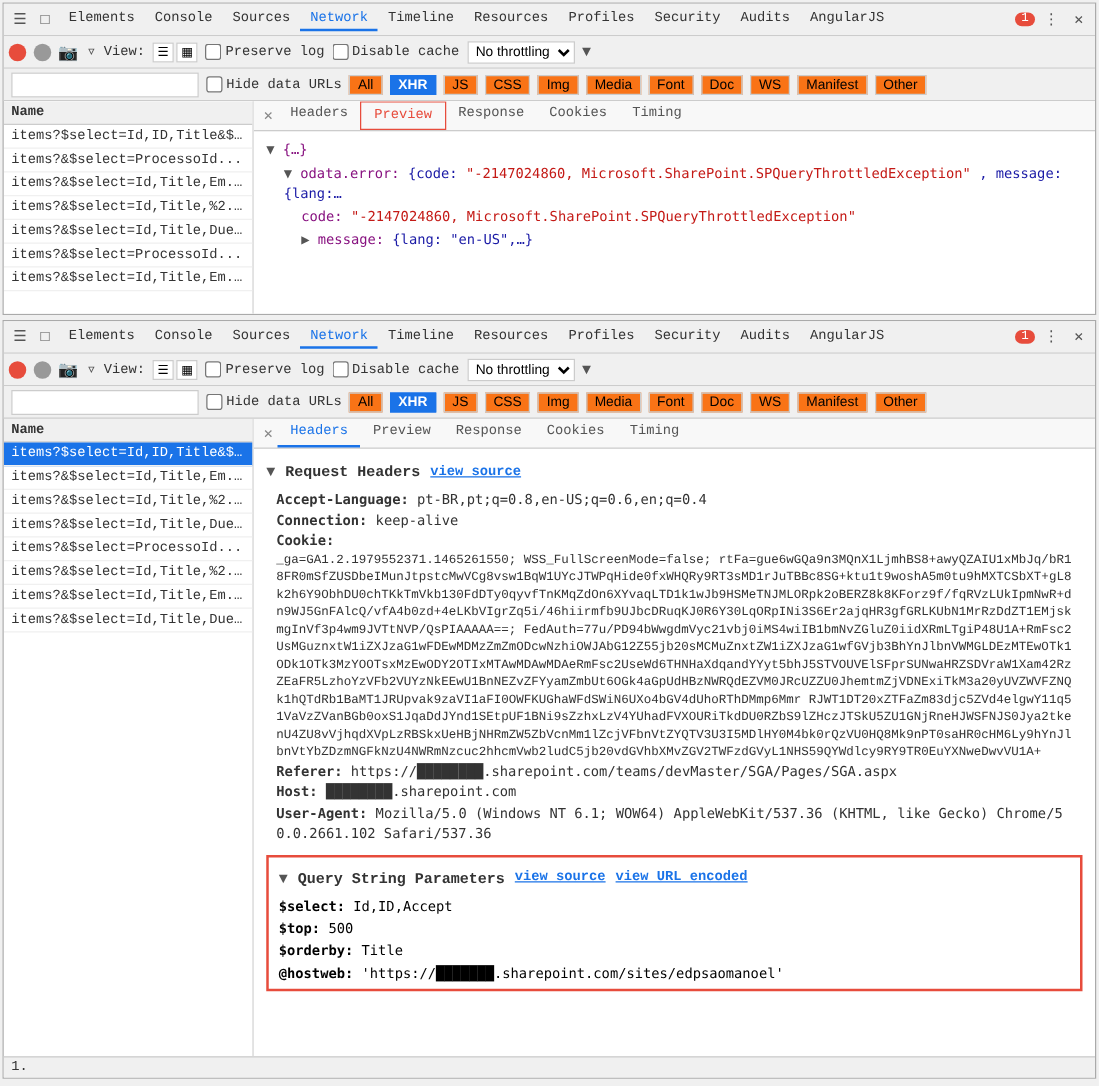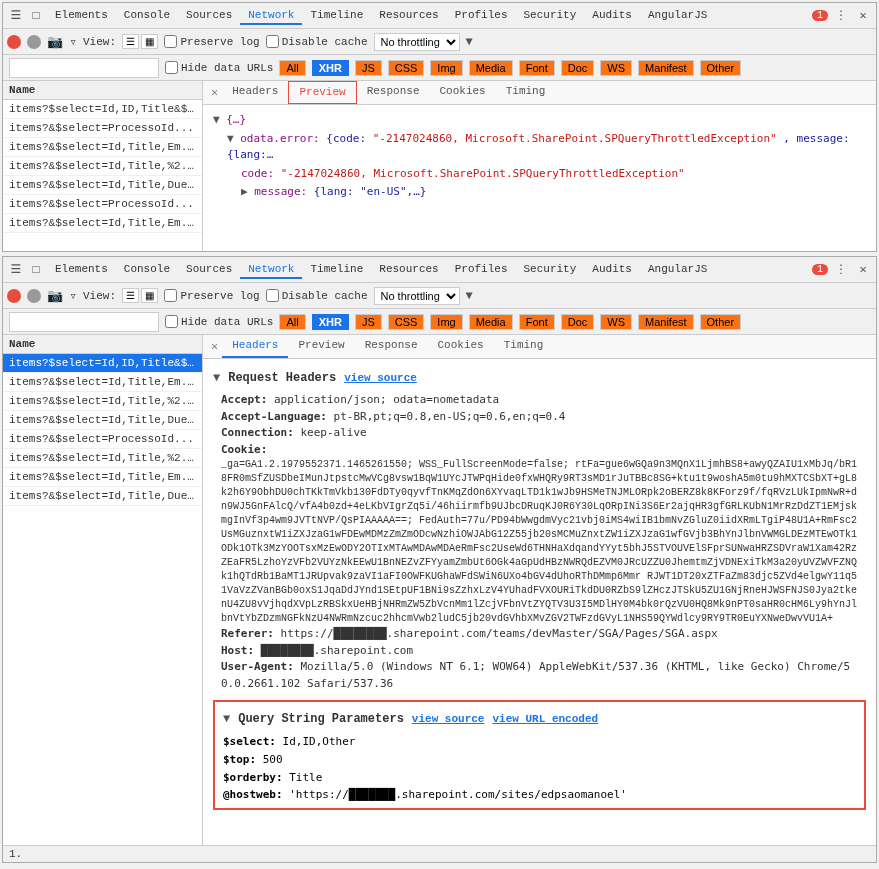--- a/index.html
+++ b/index.html
@@ -549,24 +549,20 @@
         </div>
 
         <div class="detail-content" style="overflow-y: auto; max-height: 465px;">
           <div class="header-section">
             <div class="section-title">
               <span class="expand-arrow">▼</span>
               <span>Request Headers</span>
               <span class="section-link">view source</span>
             </div>
 
-            <div class="header-row">
-              <span class="header-name">Accept:</span>
-              <span class="header-value">application/json; odata=nometadata</span>
-            </div>
 
 
             <div class="header-row">
               <span class="header-name">Accept-Language:</span>
               <span class="header-value">pt-BR,pt;q=0.8,en-US;q=0.6,en;q=0.4</span>
             </div>
 
             <div class="header-row">
               <span class="header-name">Connection:</span>
               <span class="header-value">keep-alive</span>
@@ -595,21 +591,21 @@
             <div class="query-section">
               <div class="section-title">
                 <span class="expand-arrow">▼</span>
                 <span>Query String Parameters</span>
                 <span class="section-link">view source</span>
                 <span class="section-link">view URL encoded</span>
               </div>
               <div class="query-param-row">
                 <span class="param-name">$select:</span>
                 <span> </span>
-                <span>Id,ID,Other</span>
+                <span>Id,ID,Accept</span>
               </div>
               <div class="query-param-row">
                 <span class="param-name">$top:</span>
                 <span> </span>
                 <span>500</span>
               </div>
               <div class="query-param-row">
                 <span class="param-name">$orderby:</span>
                 <span> </span>
                 <span>Title</span>

